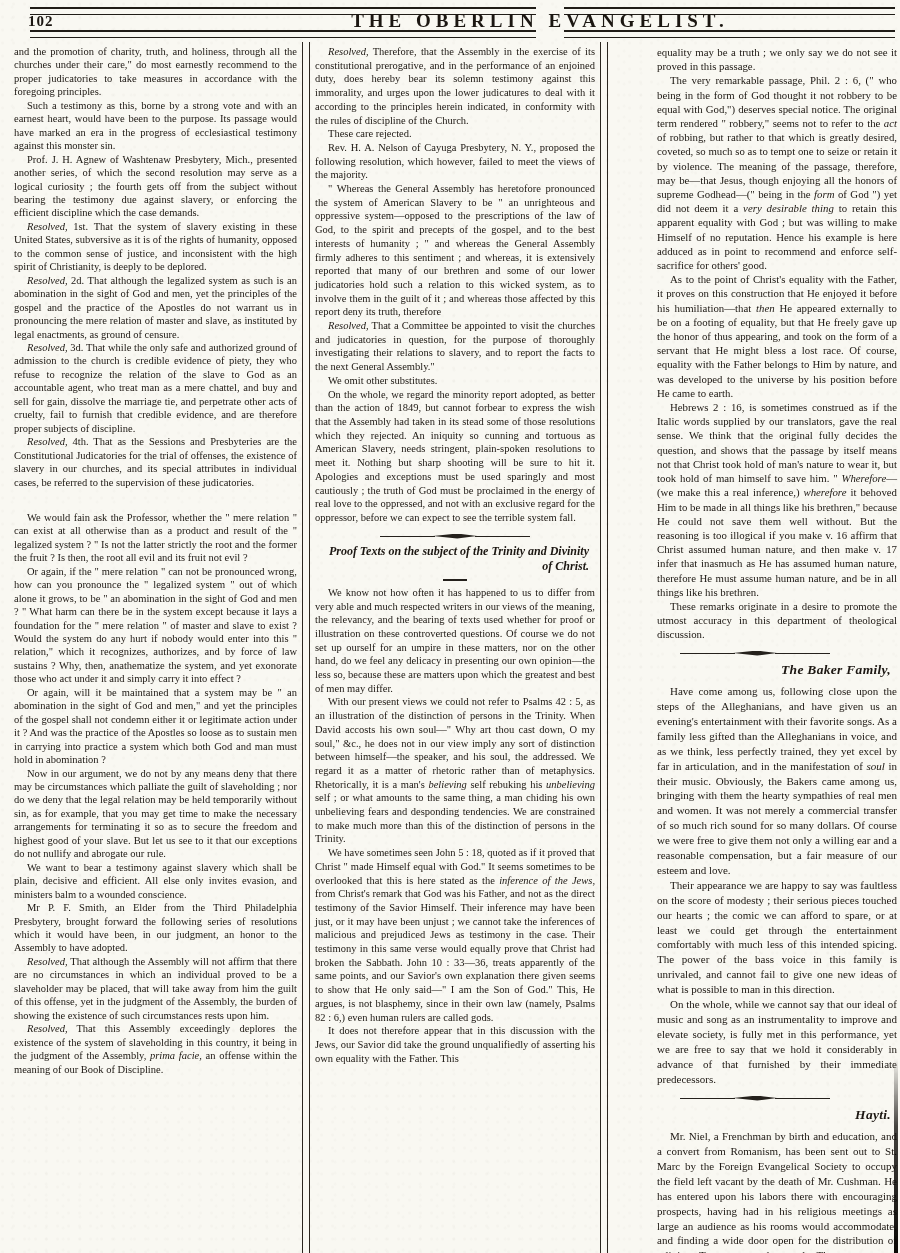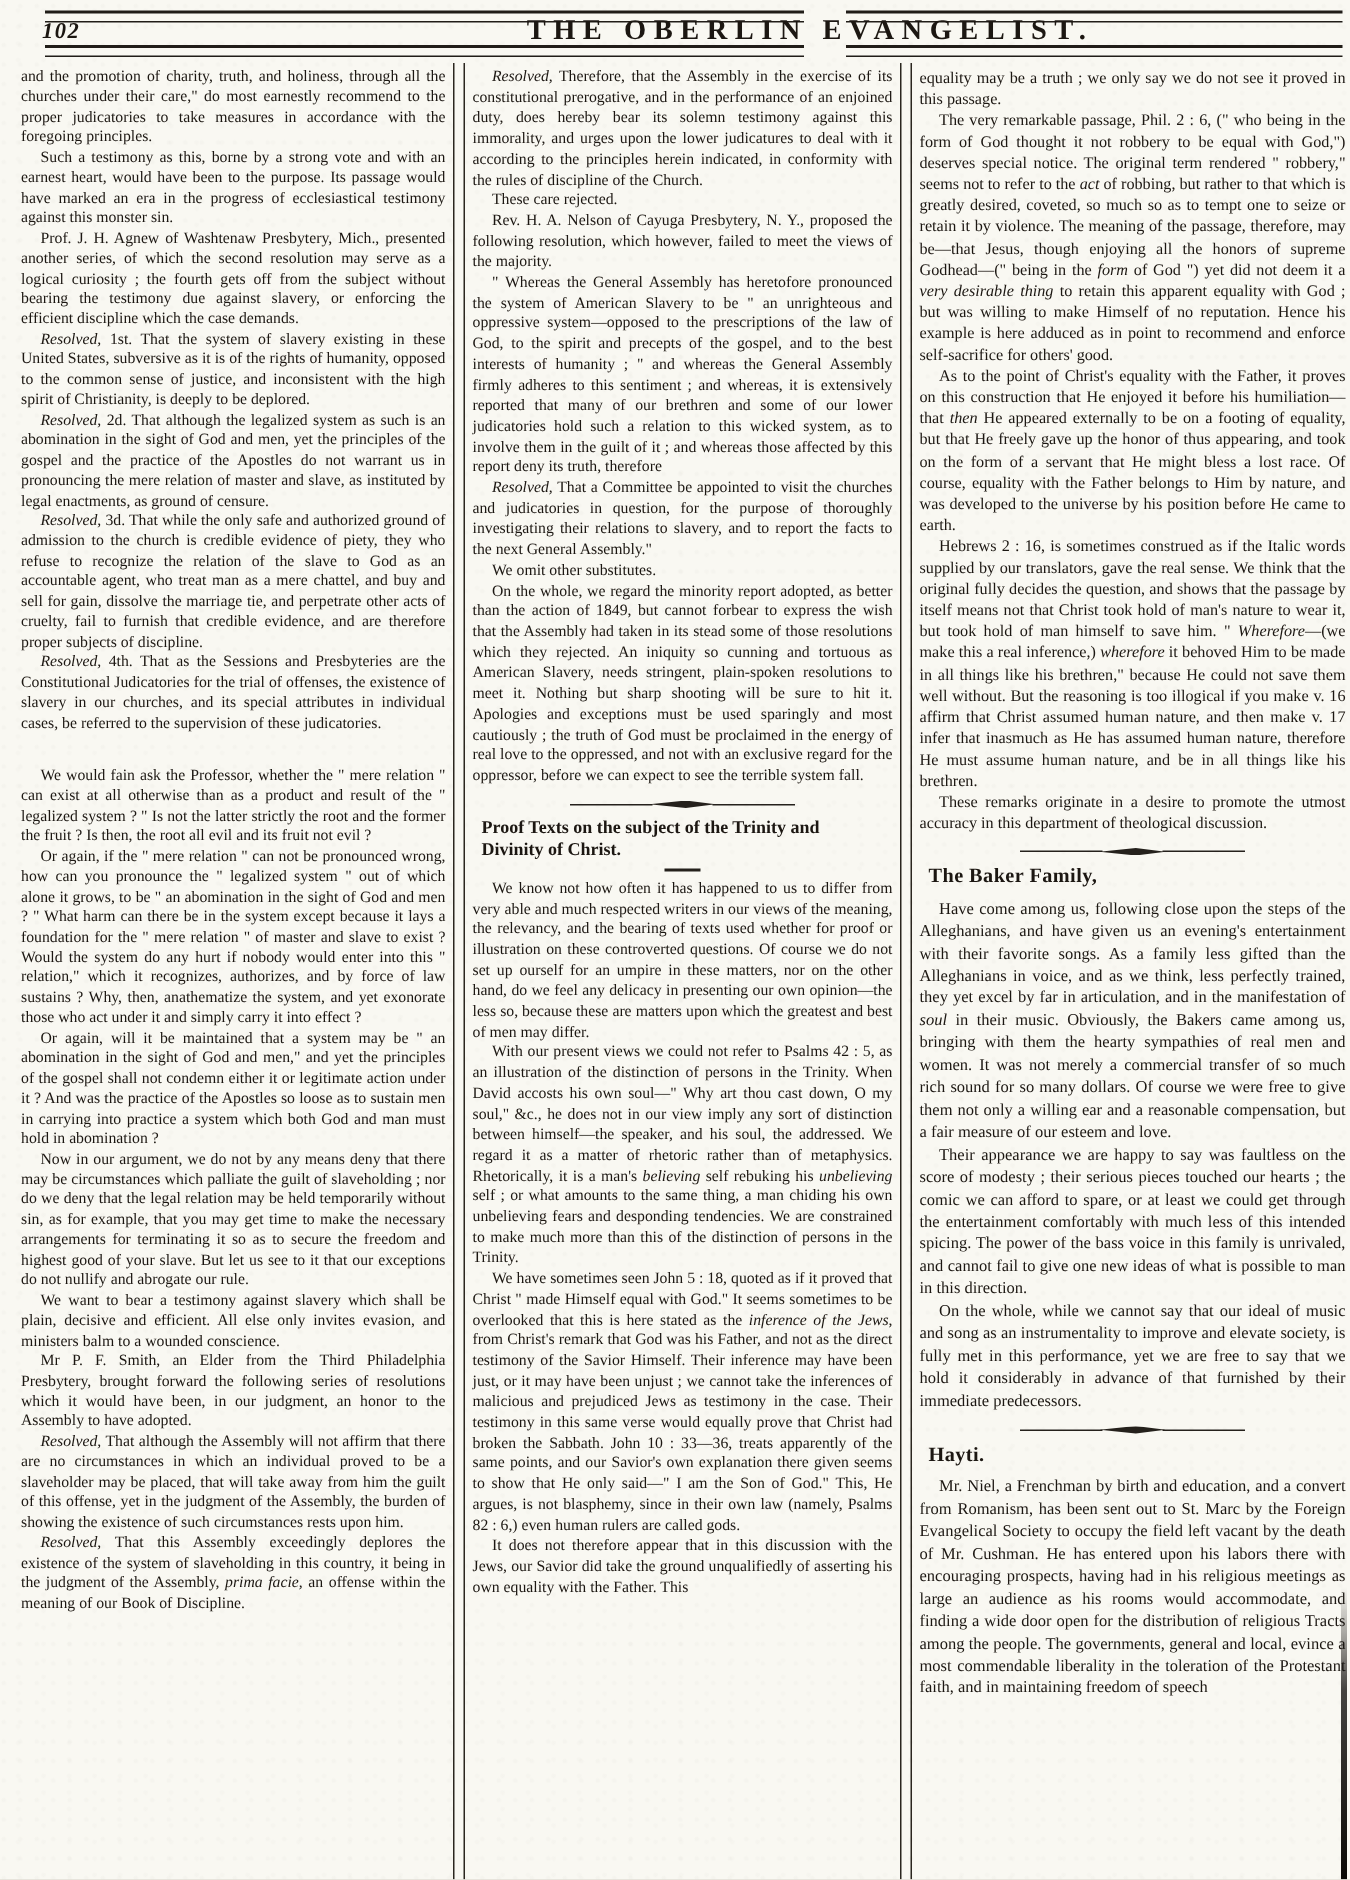--- a/index.html
+++ b/index.html
@@ -11,43 +11,43 @@
       radial-gradient(circle at 23% 31%, rgba(40,30,20,0.018) 0 1px, transparent 2px),
       radial-gradient(circle at 71% 64%, rgba(40,30,20,0.015) 0 1px, transparent 2px);
     background-size:11px 13px,17px 11px;
   }
   
   .hdr-rule{position:absolute;height:5px;border-top:2px solid #211d18;border-bottom:1px solid #211d18;}
   .r-tl{left:30px;top:7px;width:506px;}
   .r-tr{left:564px;top:7px;width:331px;}
   .r-bl{left:30px;top:30px;width:506px;}
   .r-br{left:564px;top:30px;width:331px;}
-  .page-number{position:absolute;left:28px;top:13px;font-size:15px;font-weight:bold;letter-spacing:1px;font-style:italic;}
+  .page-number{position:absolute;left:28px;top:13px;font-size:15px;font-weight:bold;letter-spacing:1px;}
   .masthead{
     position:absolute;left:540px;top:10px;transform:translateX(-50%);
     font-size:19px;font-weight:bold;letter-spacing:5px;white-space:nowrap;
   }
   
   .cols{position:absolute;left:14px;top:42px;height:1211px;display:flex;align-items:stretch;}
   .col{padding-top:3px;}
   .c1{width:283px;}
   .c2{width:280px;}
   .c3{width:284px;}
   .vsep{width:6px;border-left:1.5px solid #2b261f;border-right:1.5px solid #2b261f;margin:0 5px;}
   
   .para{
     margin:0;text-align:justify;text-indent:13px;
     font-size:10.5px;line-height:13.45px;
   }
   .c2 .para{line-height:13.7px;}
-  .c3 .para{font-size:10.8px;line-height:14.2px;}
+  .c3 .para{font-size:10.8px;line-height:14.2px;margin-left:44px;}
   .c3 .para.loose{font-size:11px;line-height:14.9px;}
   .para.noindent{text-indent:0;}
   .para.gap{margin-top:22px;}
-  .col-heading{font-weight:bold;text-align:left;font-size:12px;line-height:1.3;margin:0 6px 4px;}
+  .col-heading{font-weight:bold;text-align:right;font-size:12px;line-height:1.3;margin:0 6px 4px;font-style:italic;}
   .col-heading.lg{font-size:13.5px;letter-spacing:.3px;margin-bottom:6px;}
   .divider{display:flex;align-items:center;width:150px;margin:9px auto 5px;}
   .divider .dline{flex:1;height:0;border-top:1.3px solid #25211c;}
   .divider .diamond{width:44px;height:5px;background:#25211c;clip-path:polygon(0 50%,55% 0,100% 50%,55% 100%);margin:0 -2px;}
   .subrule{width:24px;height:2px;background:#25211c;margin:3px auto 5px;}
   
   .scan-artifact{
     position:absolute;right:2px;bottom:0;width:4px;height:195px;
     background:linear-gradient(to bottom, rgba(10,8,5,0) 0%, rgba(10,8,5,.75) 35%, #0a0805 100%);
   }

